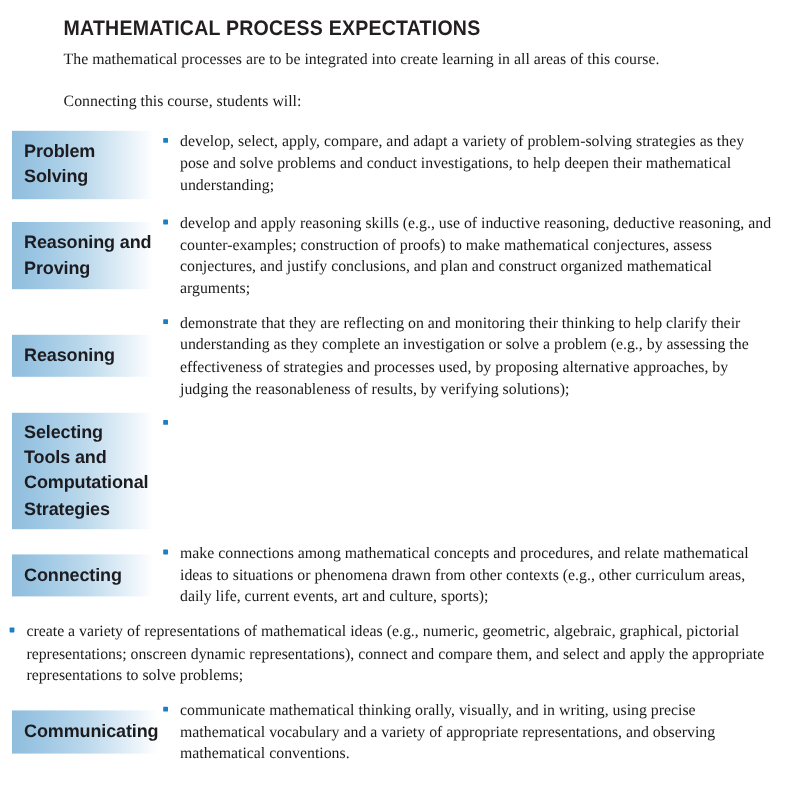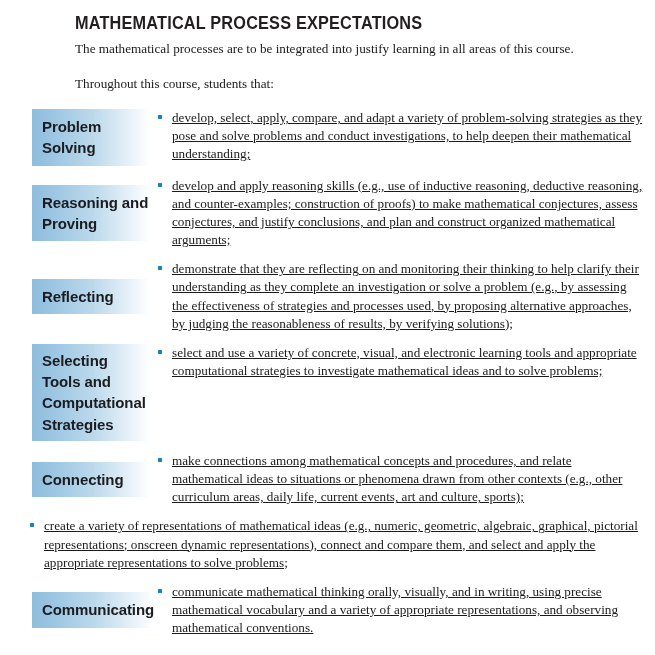--- a/index.html
+++ b/index.html
@@ -14,21 +14,20 @@
     font-family: "Liberation Serif", "DejaVu Serif", serif;
     overflow: hidden;
     position: relative;
   }
 
   .page {
     position: relative;
     width: 655px;
     height: 537px;
     box-sizing: border-box;
-    padding-left: 22px;
   }
 
   
   .header {
     padding: 14px 20px 0 53px;
   }
 
   .title {
     font-family: "Liberation Sans", "DejaVu Sans", sans-serif;
     font-weight: bold;
@@ -108,42 +107,41 @@
     padding-left: 8px;
     padding-right: 10px;
   }
 
   .bullet-item {
     position: relative;
     padding-left: 14px;
     font-size: 13.2px;
     line-height: 1.375;
     color: #1a1a1a;
-    text-decoration: underline;
   }
 
   .bullet-item .dot {
     position: absolute;
     left: 0;
     top: 6px;
     width: 4px;
     height: 4px;
     background: #1b7fc4;
     border-radius: 0.5px;
   }
 </style>
 </head>
 <body>
 
 <div class="page">
 
   <div class="header">
     <h1 class="title">MATHEMATICAL PROCESS EXPECTATIONS</h1>
-    <p class="intro">The mathematical processes are to be integrated into justify learning in all areas of this course.</p>
-    <p class="intro second">Throughout this course, students that:</p>
+    <p class="intro">The mathematical processes are to be integrated into create learning in all areas of this course.</p>
+    <p class="intro second">Connecting this course, students will:</p>
   </div>
 
   <div class="rows">
 
     <div class="row">
       <div class="label-cell">
         <div class="label-box">Problem Solving</div>
       </div>
       <div class="body-cell">
         <div class="bullet-item">
@@ -160,38 +158,37 @@
       <div class="body-cell">
         <div class="bullet-item">
           <span class="dot"></span>
           <span>develop and apply reasoning skills (e.g., use of inductive reasoning, deductive reasoning, and counter-examples; construction of proofs) to make mathematical conjectures, assess conjectures, and justify conclusions, and plan and construct organized mathematical arguments;</span>
         </div>
       </div>
     </div>
 
     <div class="row">
       <div class="label-cell">
-        <div class="label-box">Reflecting</div>
+        <div class="label-box">Reasoning</div>
       </div>
       <div class="body-cell">
         <div class="bullet-item">
           <span class="dot"></span>
           <span>demonstrate that they are reflecting on and monitoring their thinking to help clarify their understanding as they complete an investigation or solve a problem (e.g., by assessing the effectiveness of strategies and processes used, by proposing alternative approaches, by judging the reasonableness of results, by verifying solutions);</span>
         </div>
       </div>
     </div>
 
     <div class="row">
       <div class="label-cell top-align">
         <div class="label-box tight">Selecting Tools and Computational Strategies</div>
       </div>
       <div class="body-cell">
         <div class="bullet-item">
           <span class="dot"></span>
-          <span>select and use a variety of concrete, visual, and electronic learning tools and appropriate computational strategies to investigate mathematical ideas and to solve problems;</span>
         </div>
       </div>
     </div>
 
     <div class="row">
       <div class="label-cell">
         <div class="label-box">Connecting</div>
       </div>
       <div class="body-cell">
         <div class="bullet-item">

